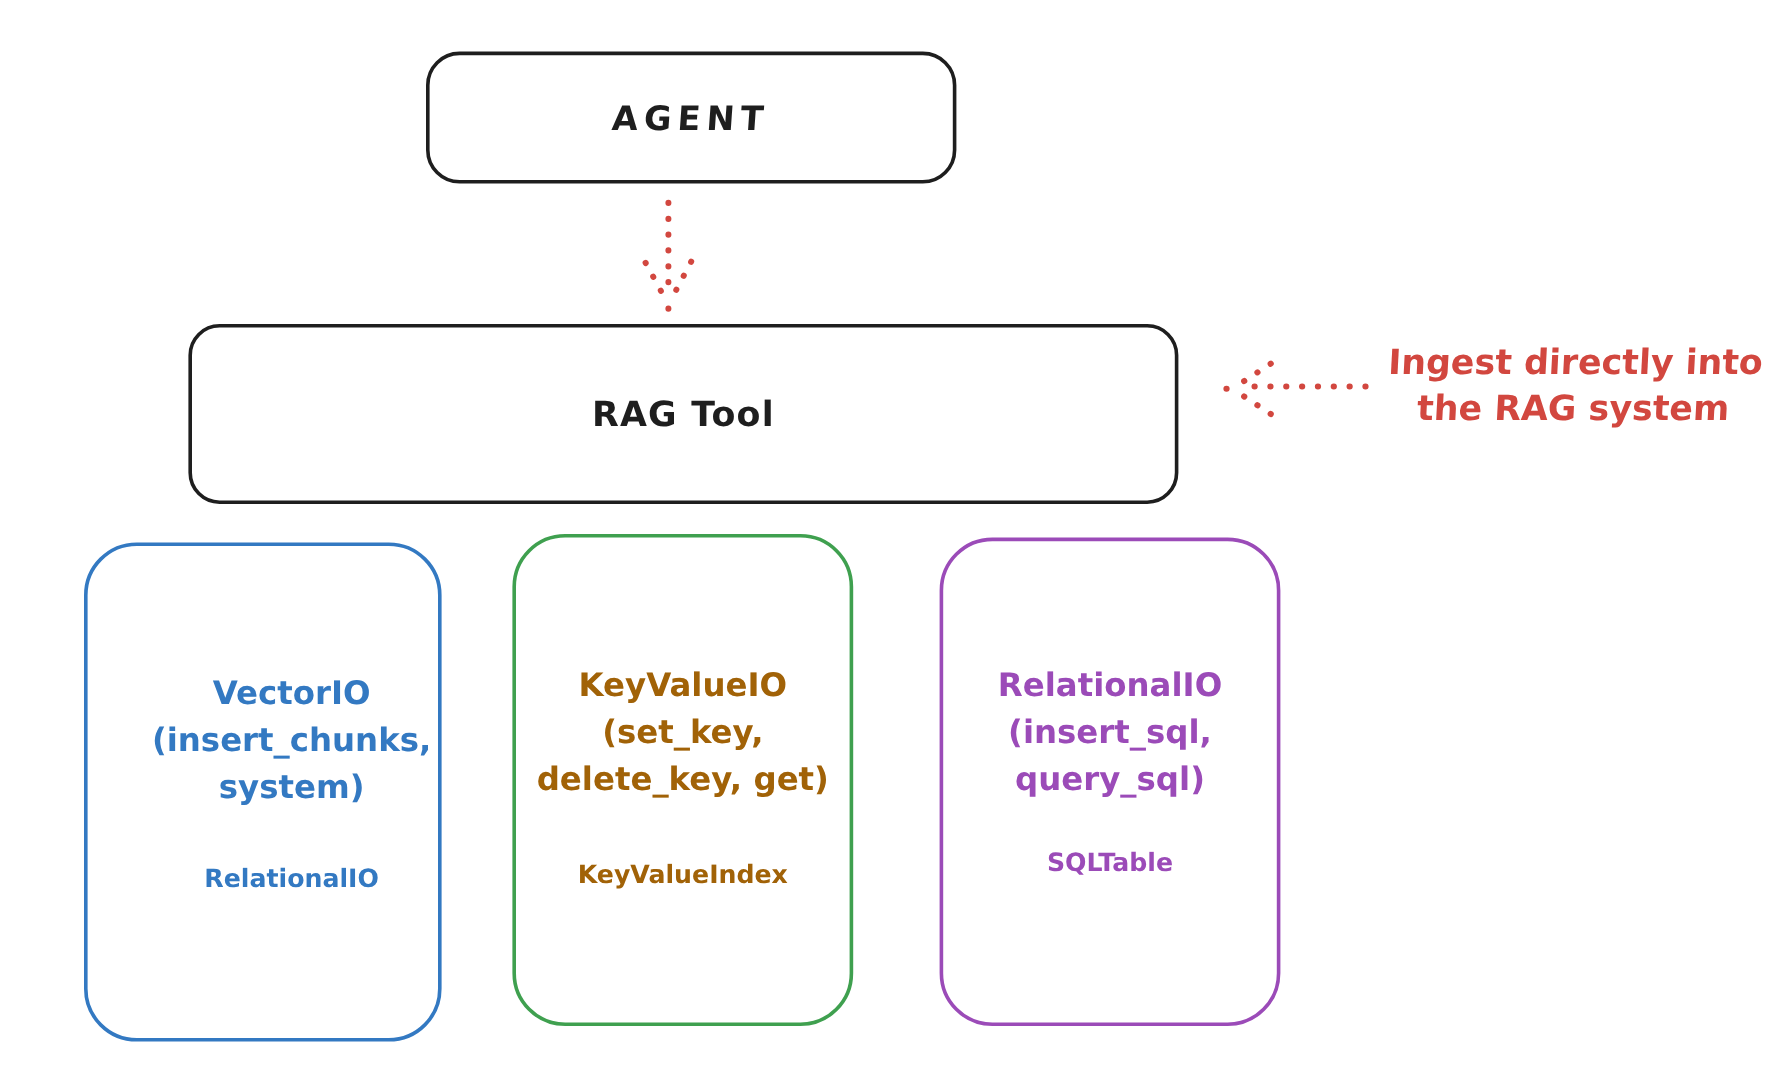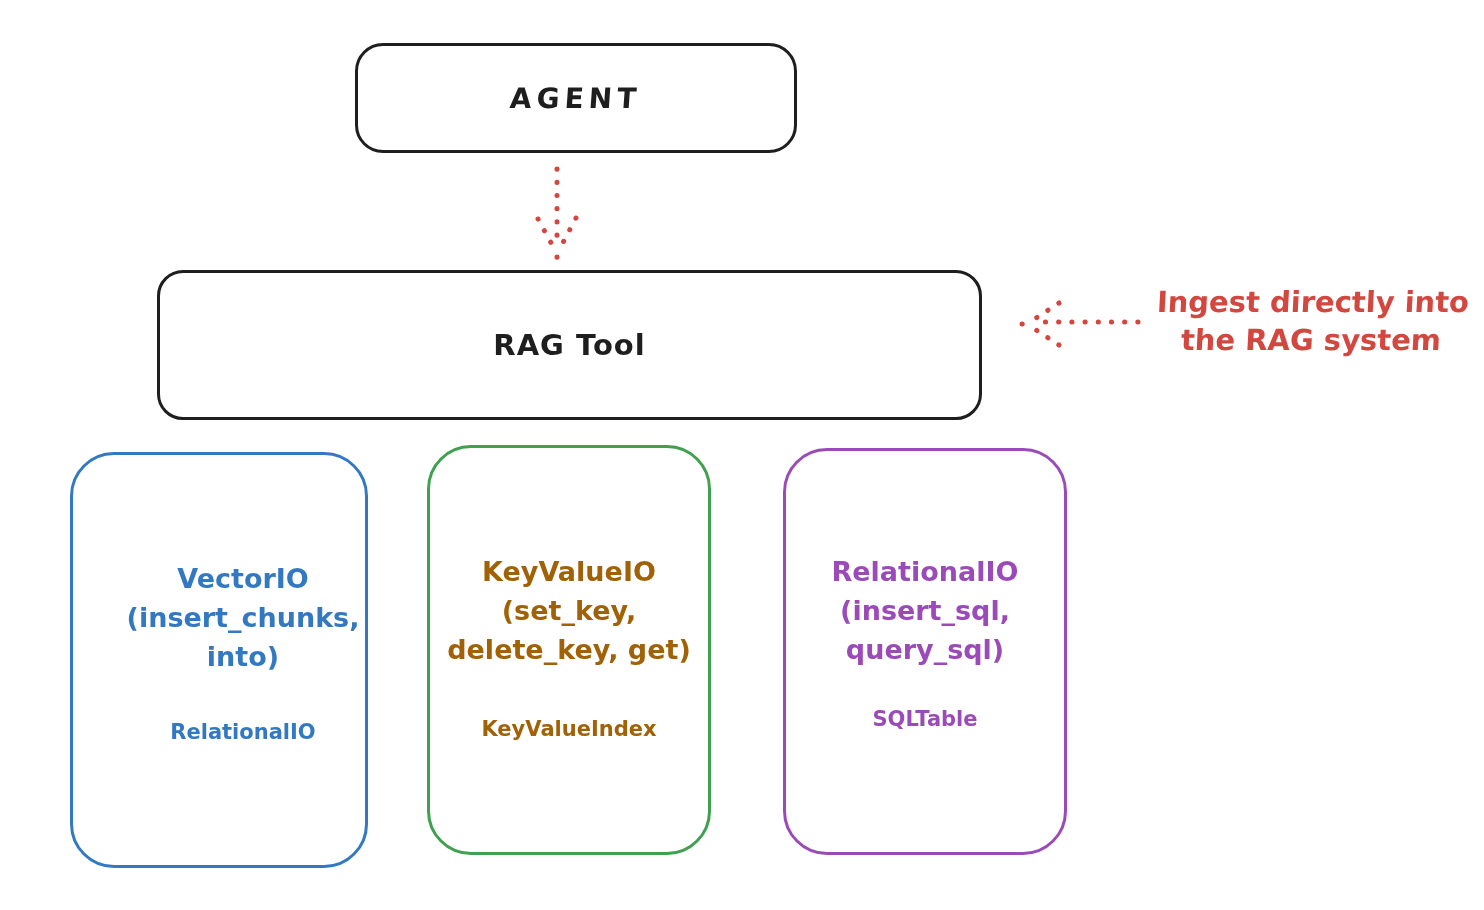--- a/index.html
+++ b/index.html
@@ -140,21 +140,21 @@
   <div class="annotation" style="color: rgb(210, 71, 63);">
     <div>Ingest directly into</div>
     <div>the RAG system</div>
   </div>
 
   <div class="box backend vector-box" style="border-color: rgb(51, 121, 194); color: rgb(51, 121, 194);">
     <div class="inner">
       <div class="title-lines">
         <div>VectorIO</div>
         <div>(insert_chunks,</div>
-        <div>into)</div>
+        <div>system)</div>
       </div>
       <div class="index-label">RelationalIO</div>
     </div>
   </div>
 
   <div class="box backend keyvalue-box" style="border-color: rgb(63, 160, 79); color: #a16207;">
     <div class="inner">
       <div class="title-lines">
         <div>KeyValueIO</div>
         <div>(set_key,</div>

